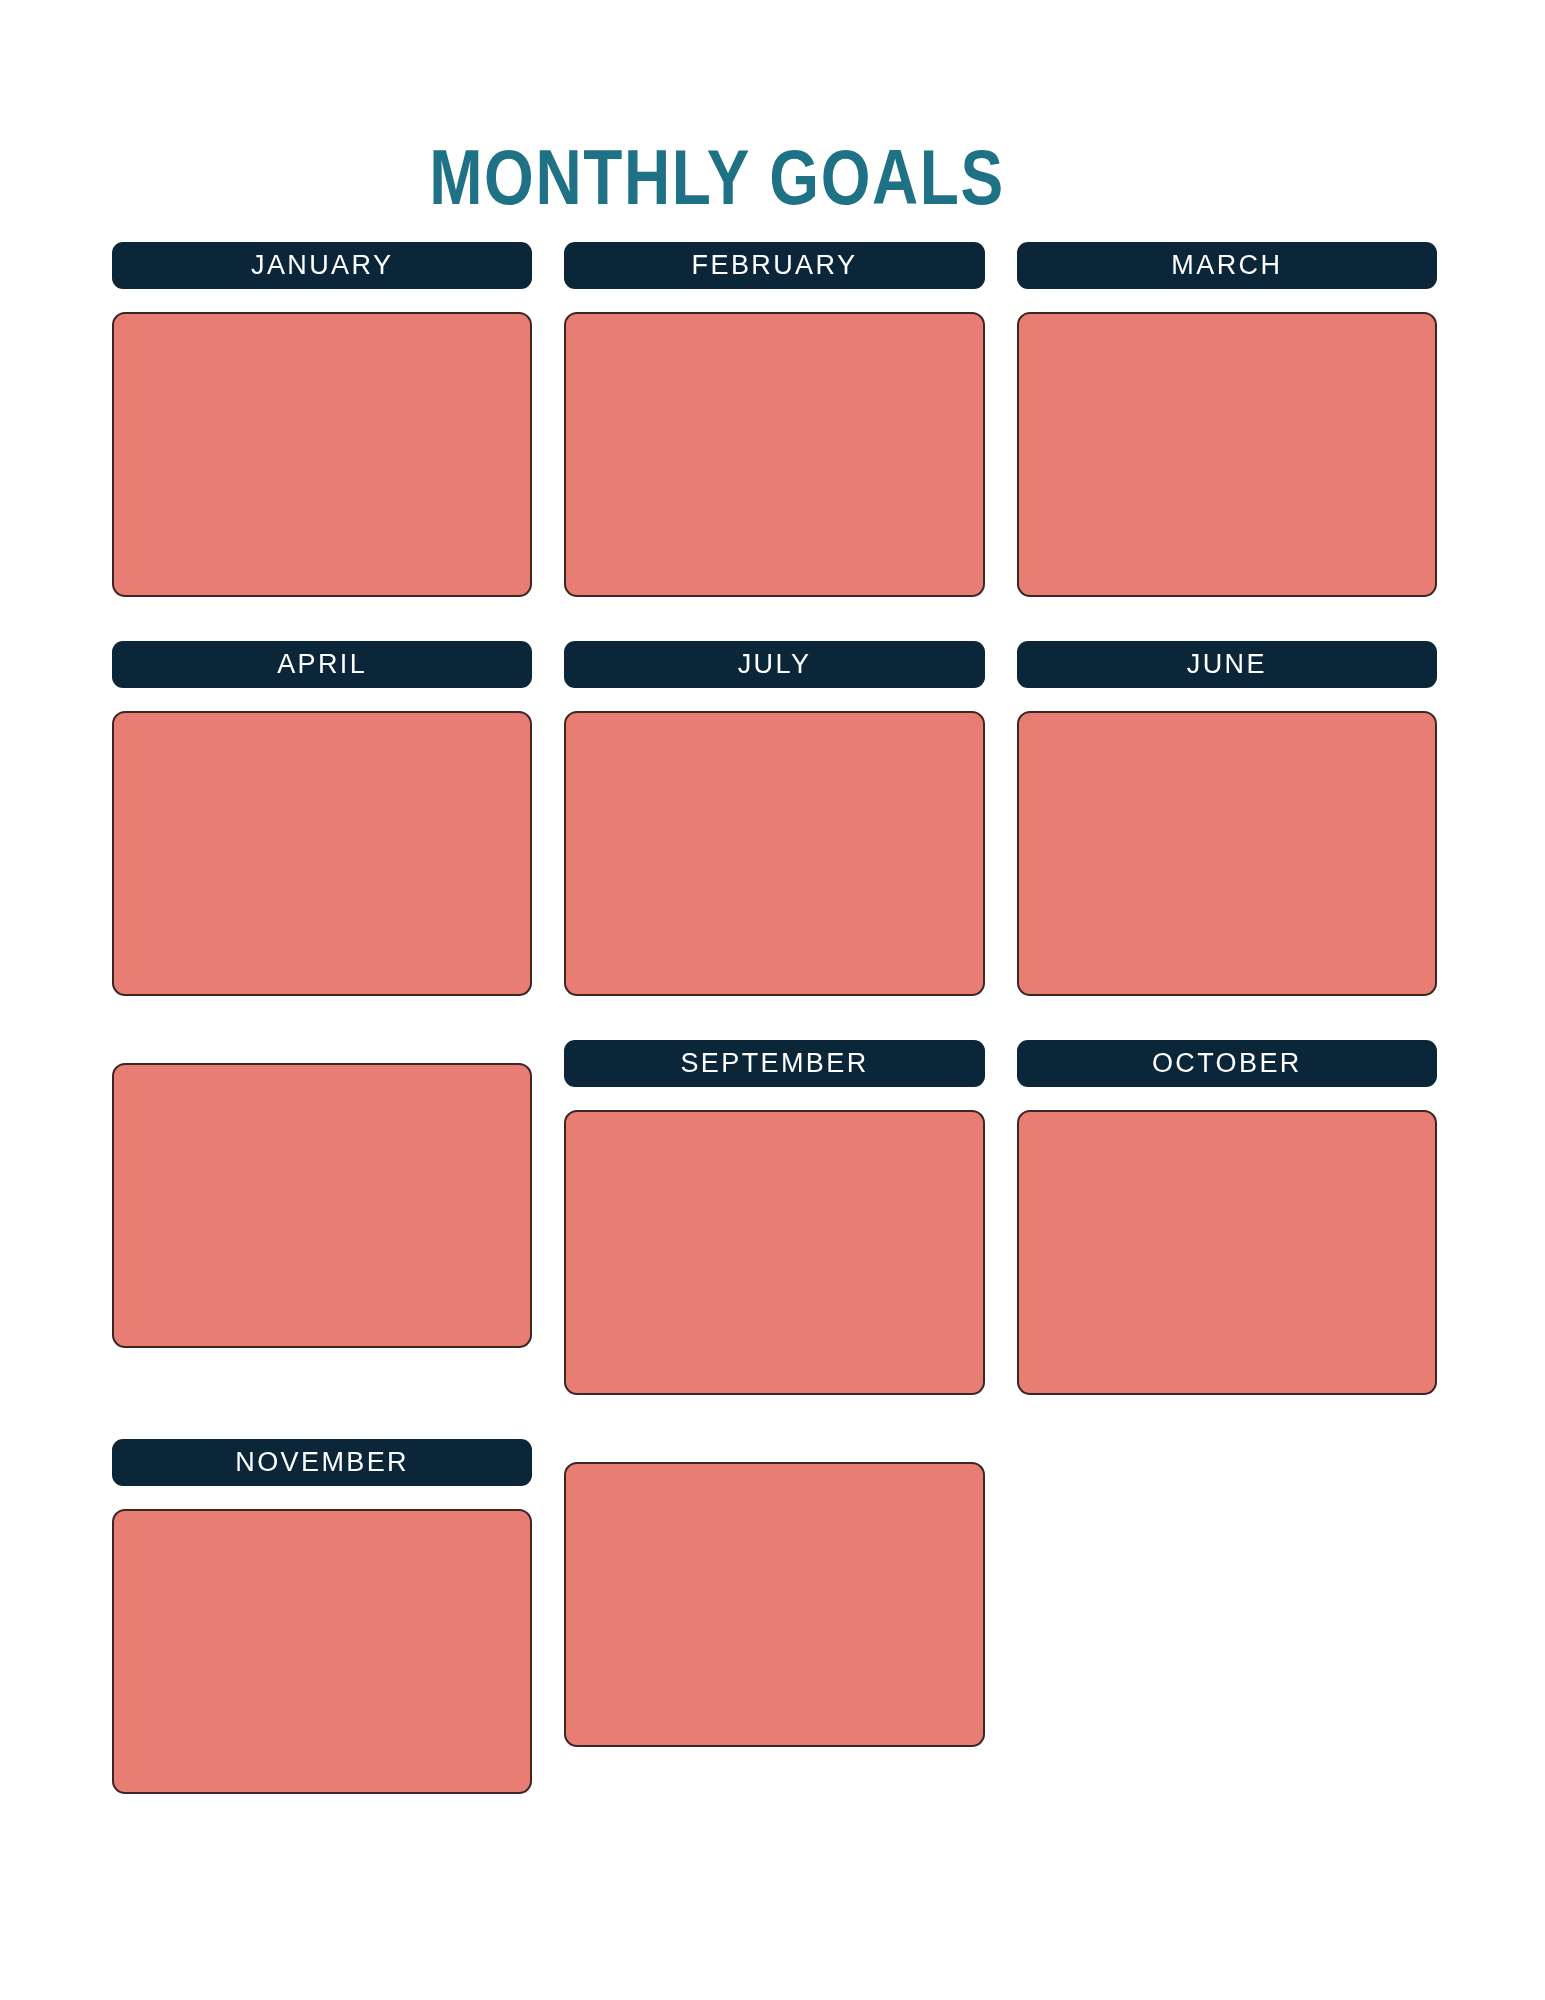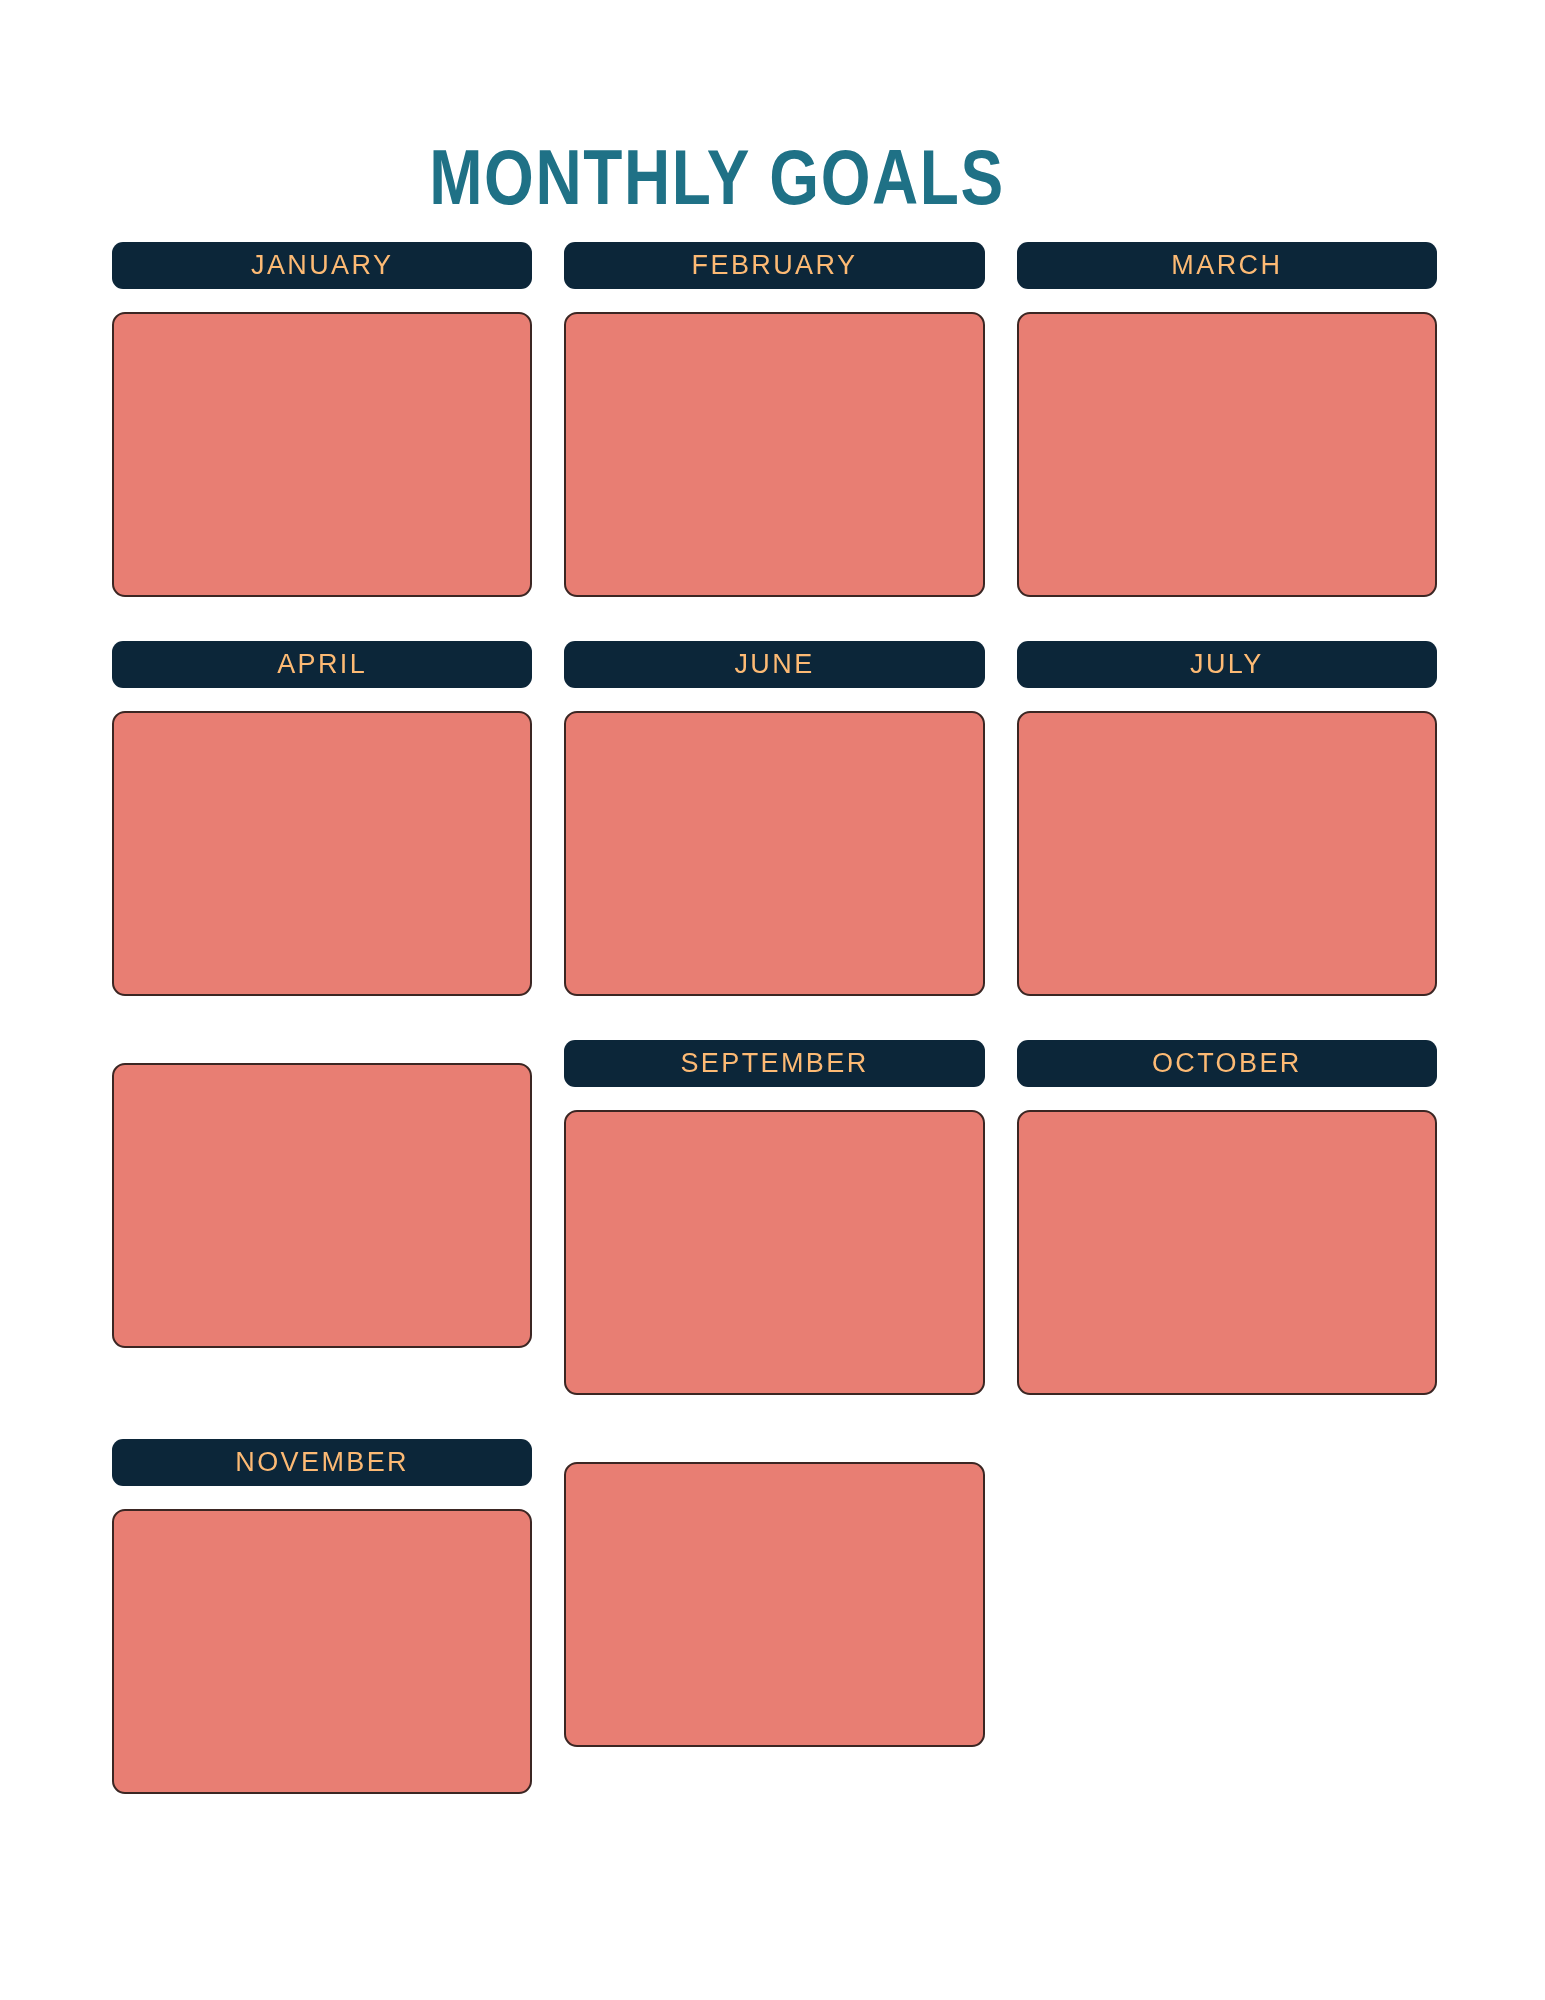--- a/index.html
+++ b/index.html
@@ -59,21 +59,21 @@
 
   .month-card {
     display: flex;
     flex-direction: column;
   }
 
   .month-label {
     height: 47px;
     background: #0c2639;
     border-radius: 11px;
-    color: #fdba74;
+    color: #ffffff;
     display: flex;
     align-items: center;
     justify-content: center;
     font-family: "Liberation Sans", sans-serif;
     font-weight: 400;
     font-size: 27px;
     letter-spacing: 2.4px;
     box-sizing: border-box;
     user-select: none;
     text-align: right;
@@ -117,26 +117,26 @@
       <div class="month-box"></div>
     </div>
 
     <div class="month-card">
       <div class="month-label">APRIL</div>
       <div class="month-box"></div>
     </div>
 
 
     <div class="month-card">
-      <div class="month-label">JUNE</div>
+      <div class="month-label">JULY</div>
       <div class="month-box"></div>
     </div>
 
     <div class="month-card">
-      <div class="month-label">JULY</div>
+      <div class="month-label">JUNE</div>
       <div class="month-box"></div>
     </div>
 
     <div class="month-card">
       <div class="month-box"></div>
     </div>
 
     <div class="month-card">
       <div class="month-label">SEPTEMBER</div>
       <div class="month-box"></div>

